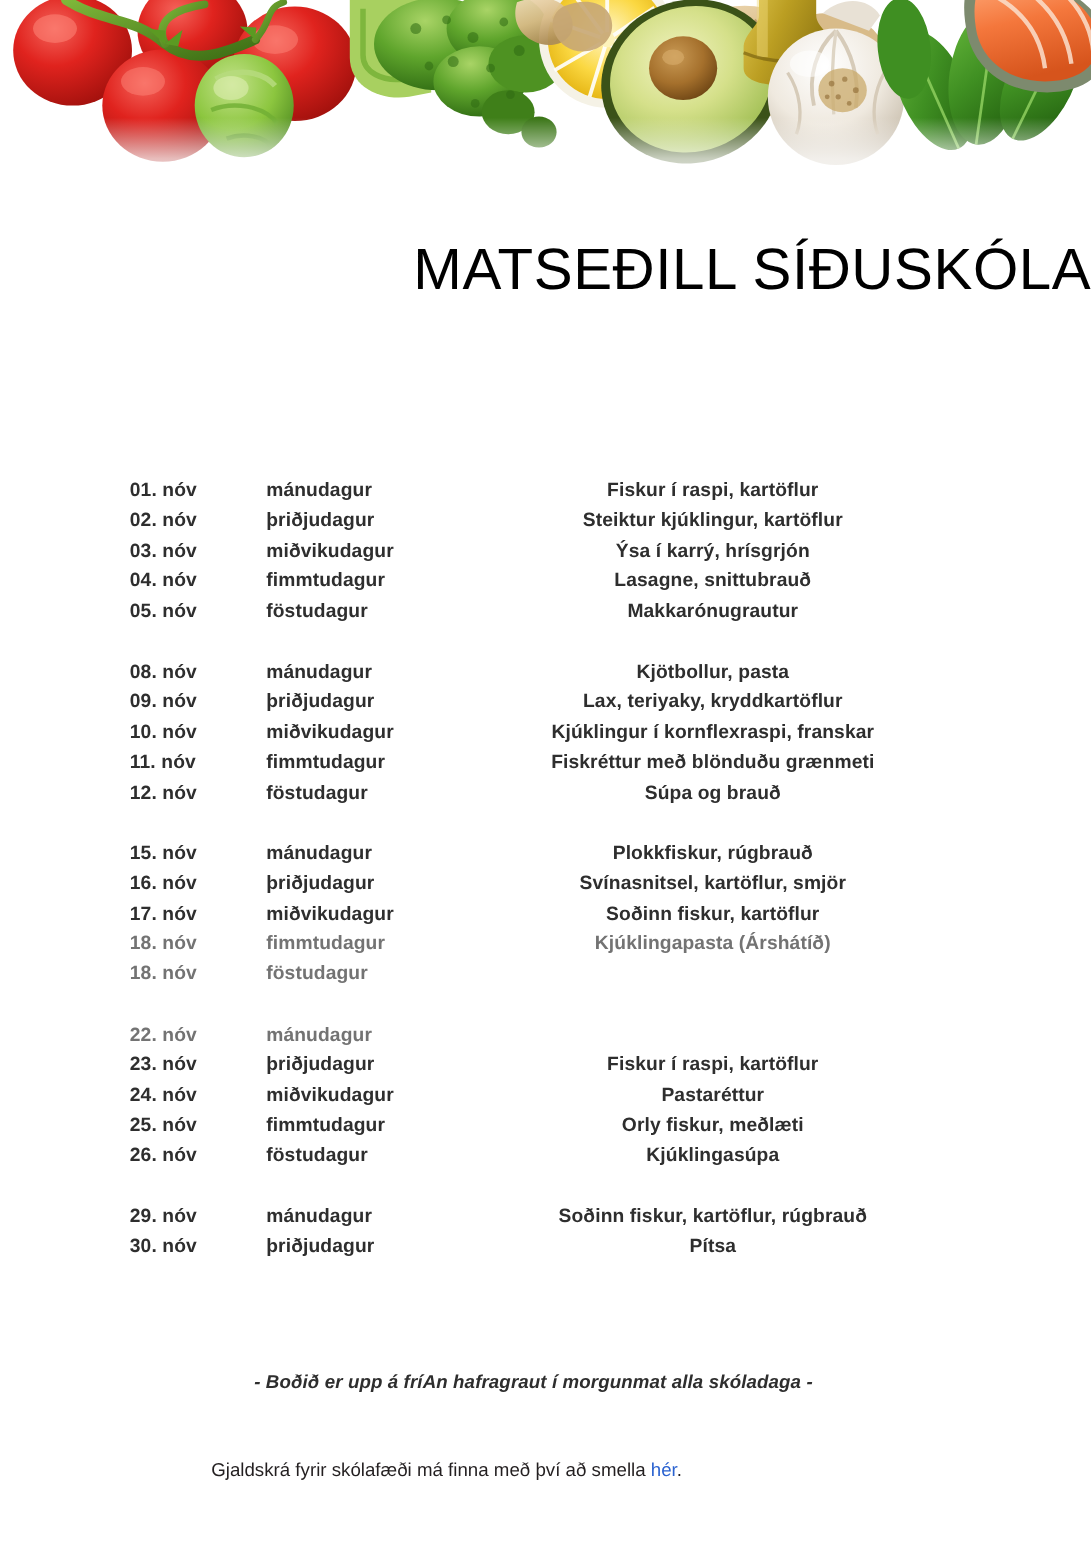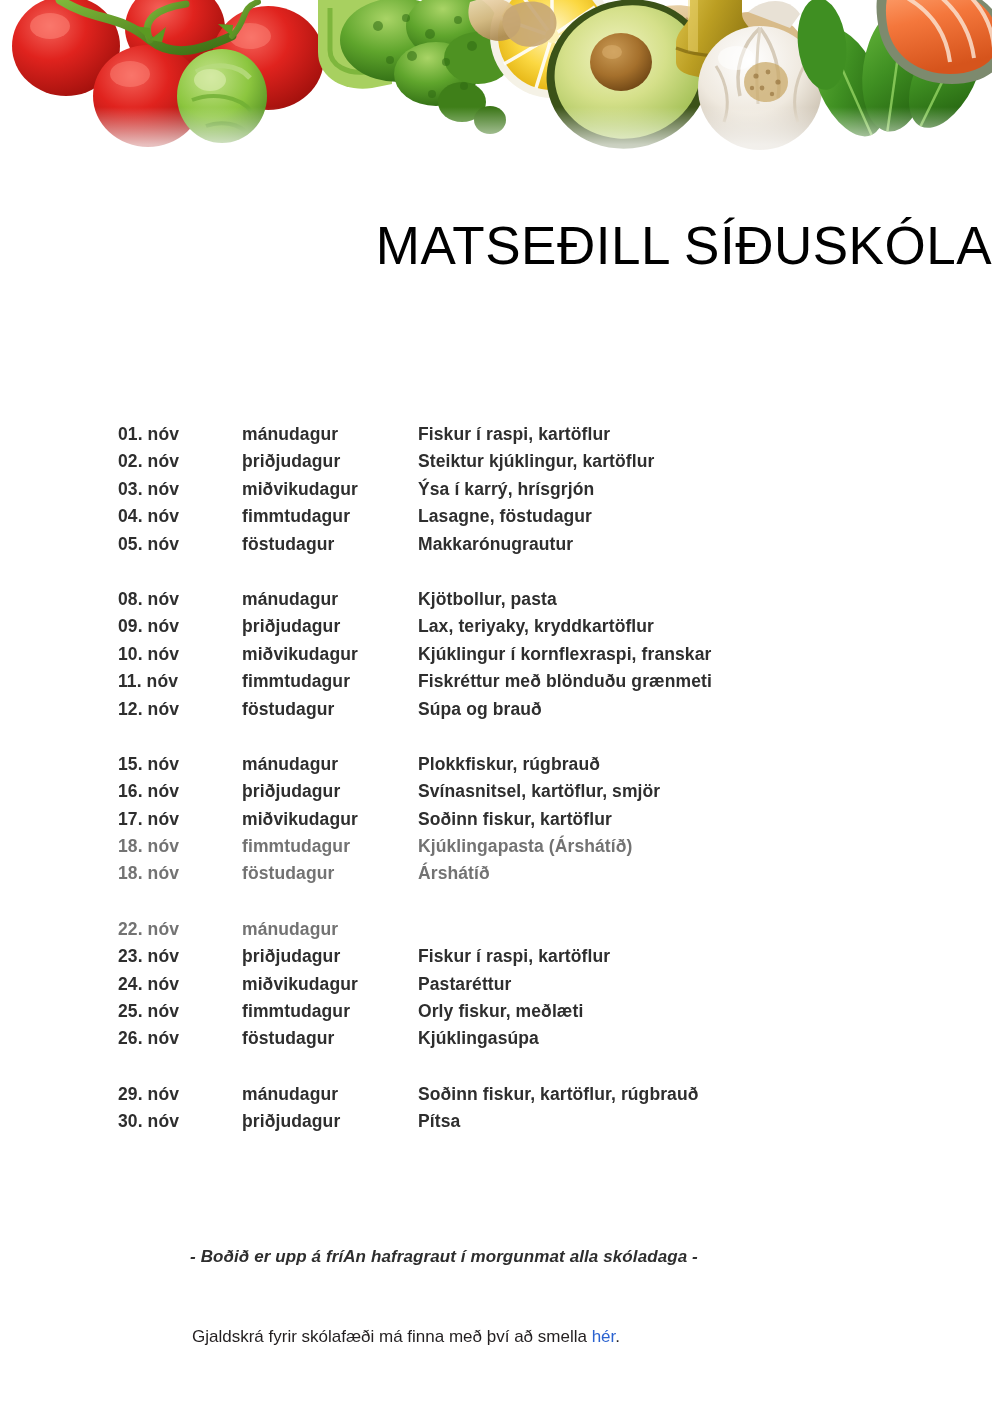--- a/index.html
+++ b/index.html
@@ -94,41 +94,44 @@
     color: #2e2e2e;
     letter-spacing: 0.1px;
     white-space: nowrap;
   }
   .row.highlight {
     color: #737373;
   }
   .col-date {
     width: 124px;
     flex: 0 0 124px;
+    margin-top: 11px;
   }
   .col-day {
     width: 176px;
     flex: 0 0 176px;
   }
   .col-dish {
     flex: 1 1 auto;
+    text-align: center;
   }
 
   
   .note {
     position: absolute;
     left: 0;
     top: 1247px;
     width: 888px;
     text-align: center;
     font-size: 17px;
     font-weight: bold;
     font-style: italic;
     color: #2e2e2e;
     letter-spacing: 0.1px;
+    padding-left: 41px;
   }
   .fee-line {
     position: absolute;
     left: 0;
     top: 1327px;
     width: 812px;
     text-align: center;
     font-size: 17px;
     font-weight: 400;
     color: #231f20;
@@ -384,21 +387,21 @@
           <div class="col-dish">Steiktur kjúklingur, kartöflur</div>
         </div>
         <div class="row">
           <div class="col-date">03. nóv</div>
           <div class="col-day">miðvikudagur</div>
           <div class="col-dish">Ýsa í karrý, hrísgrjón</div>
         </div>
         <div class="row">
           <div class="col-date">04. nóv</div>
           <div class="col-day">fimmtudagur</div>
-          <div class="col-dish">Lasagne, föstudagur</div>
+          <div class="col-dish">Lasagne, snittubrauð</div>
         </div>
         <div class="row">
           <div class="col-date">05. nóv</div>
           <div class="col-day">föstudagur</div>
           <div class="col-dish">Makkarónugrautur</div>
         </div>
       </div>
       <div class="week">
         <div class="row">
           <div class="col-date">08. nóv</div>
@@ -443,21 +446,20 @@
           <div class="col-dish">Soðinn fiskur, kartöflur</div>
         </div>
         <div class="row highlight">
           <div class="col-date">18. nóv</div>
           <div class="col-day">fimmtudagur</div>
           <div class="col-dish">Kjúklingapasta (Árshátíð)</div>
         </div>
         <div class="row highlight">
           <div class="col-date">18. nóv</div>
           <div class="col-day">föstudagur</div>
-          <div class="col-dish">Árshátíð</div>
         </div>
       </div>
       <div class="week">
         <div class="row highlight">
           <div class="col-date">22. nóv</div>
           <div class="col-day">mánudagur</div>
         </div>
         <div class="row">
           <div class="col-date">23. nóv</div>
           <div class="col-day">þriðjudagur</div>

